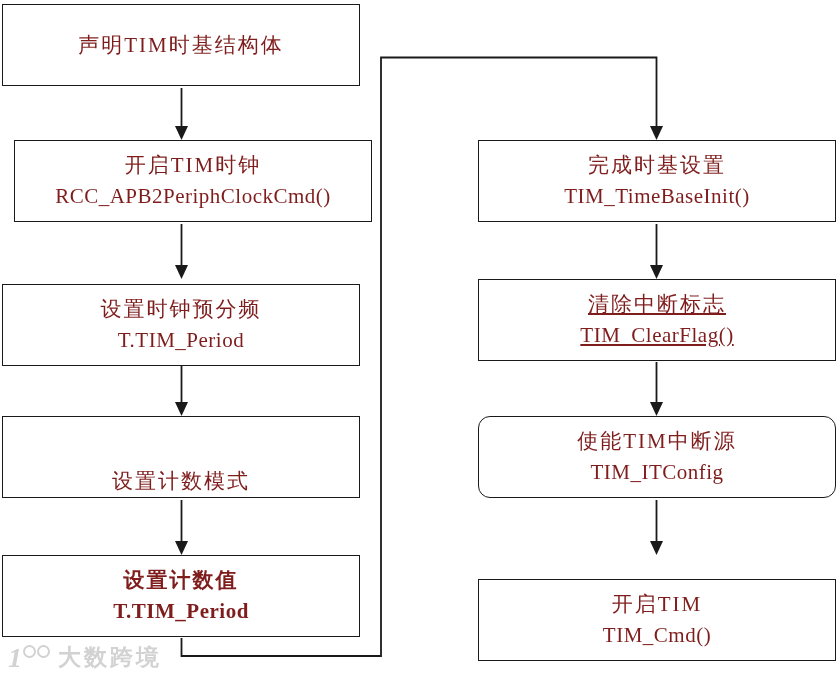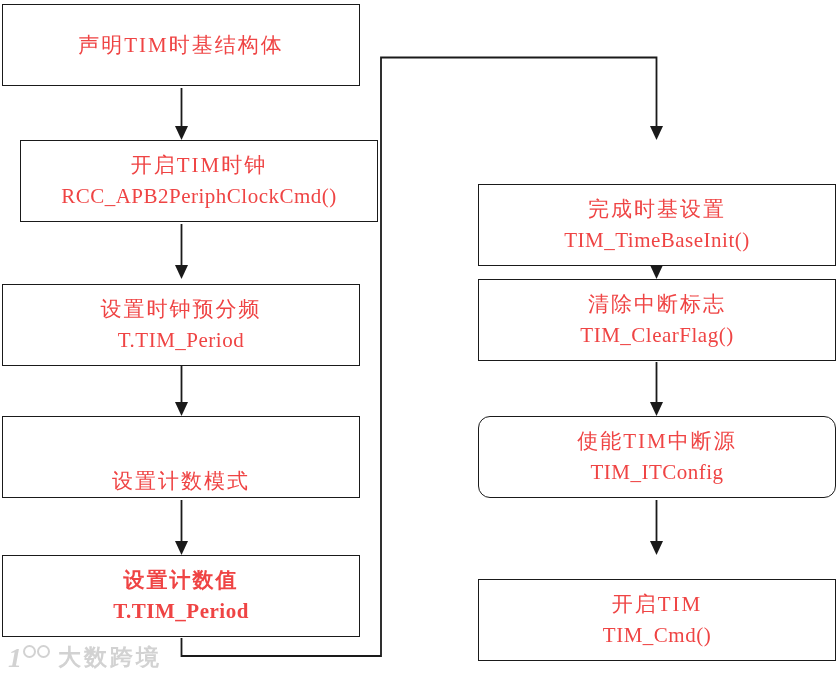--- a/index.html
+++ b/index.html
@@ -21,42 +21,42 @@
     width: 358px;
     height: 82px;
     box-sizing: border-box;
     border: 1.5px solid #1a1a1a;
     background: #ffffff;
     display: flex;
     flex-direction: column;
     justify-content: center;
     align-items: center;
     text-align: center;
-    color: #ef4444;
+    color: #7f1d1d;
   }
   .flow-box .title {
     font-size: 21px;
     line-height: 31px;
     letter-spacing: 2px;
     white-space: nowrap;
   }
   .flow-box .code {
     font-size: 21px;
     line-height: 31px;
     letter-spacing: 0.5px;
     white-space: nowrap;
   }
   
   #node-l1 { left: 2px;   top: 4px; }
-  #node-l2 { left: 20px;   top: 140px; }
+  #node-l2 { left: 14px;   top: 140px; }
   #node-l3 { left: 2px;   top: 284px; font-family: Liberation Serif, serif; }
   #node-l4 { left: 2px;   top: 416px; justify-content: flex-end; }
   #node-l5 { left: 2px;   top: 555px; font-weight: bold; }
-  #node-r1 { left: 478px; top: 140px; margin-top: 44px; }
-  #node-r2 { left: 478px; top: 279px; }
+  #node-r1 { left: 478px; top: 140px; }
+  #node-r2 { left: 478px; top: 279px; text-decoration: underline; }
   #node-r3 { left: 478px; top: 416px; border-radius: 12px; }
   #node-r4 { left: 478px; top: 563px; margin-top: 16px; }
 
   .watermark {
     position: absolute;
     left: 8px;
     top: 642px;
     display: flex;
     align-items: center;
     color: #cfcfcf;

